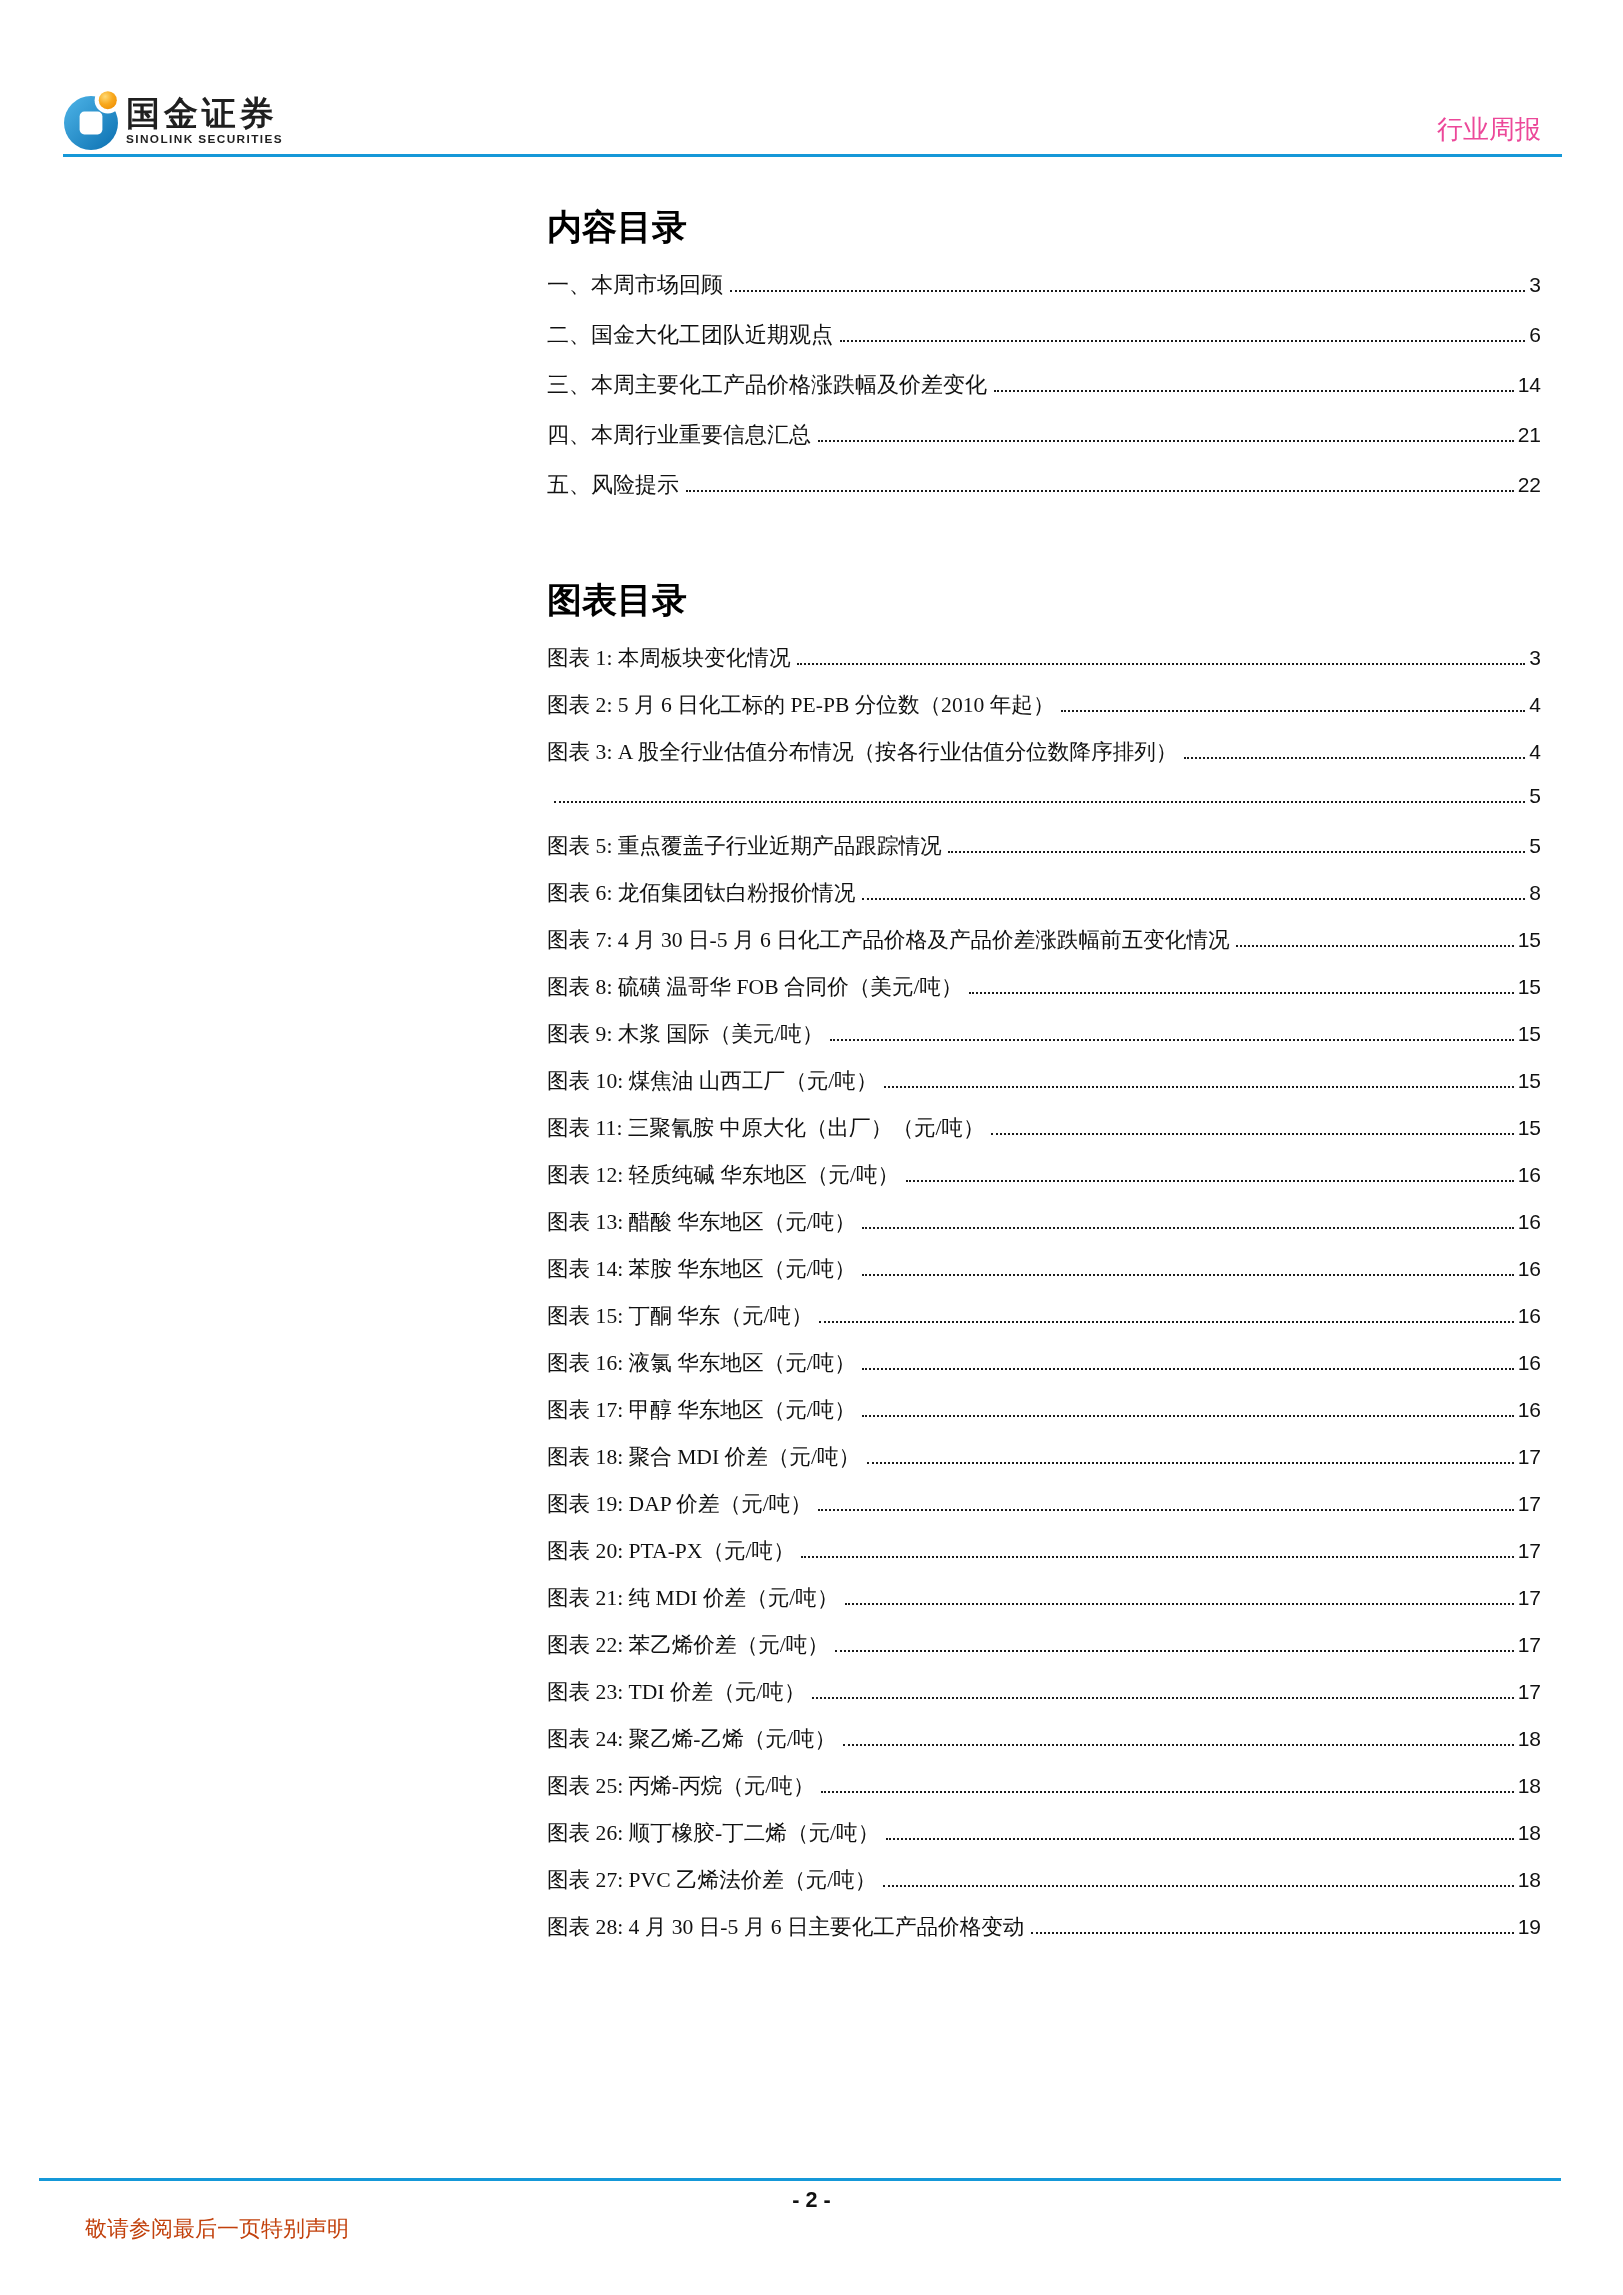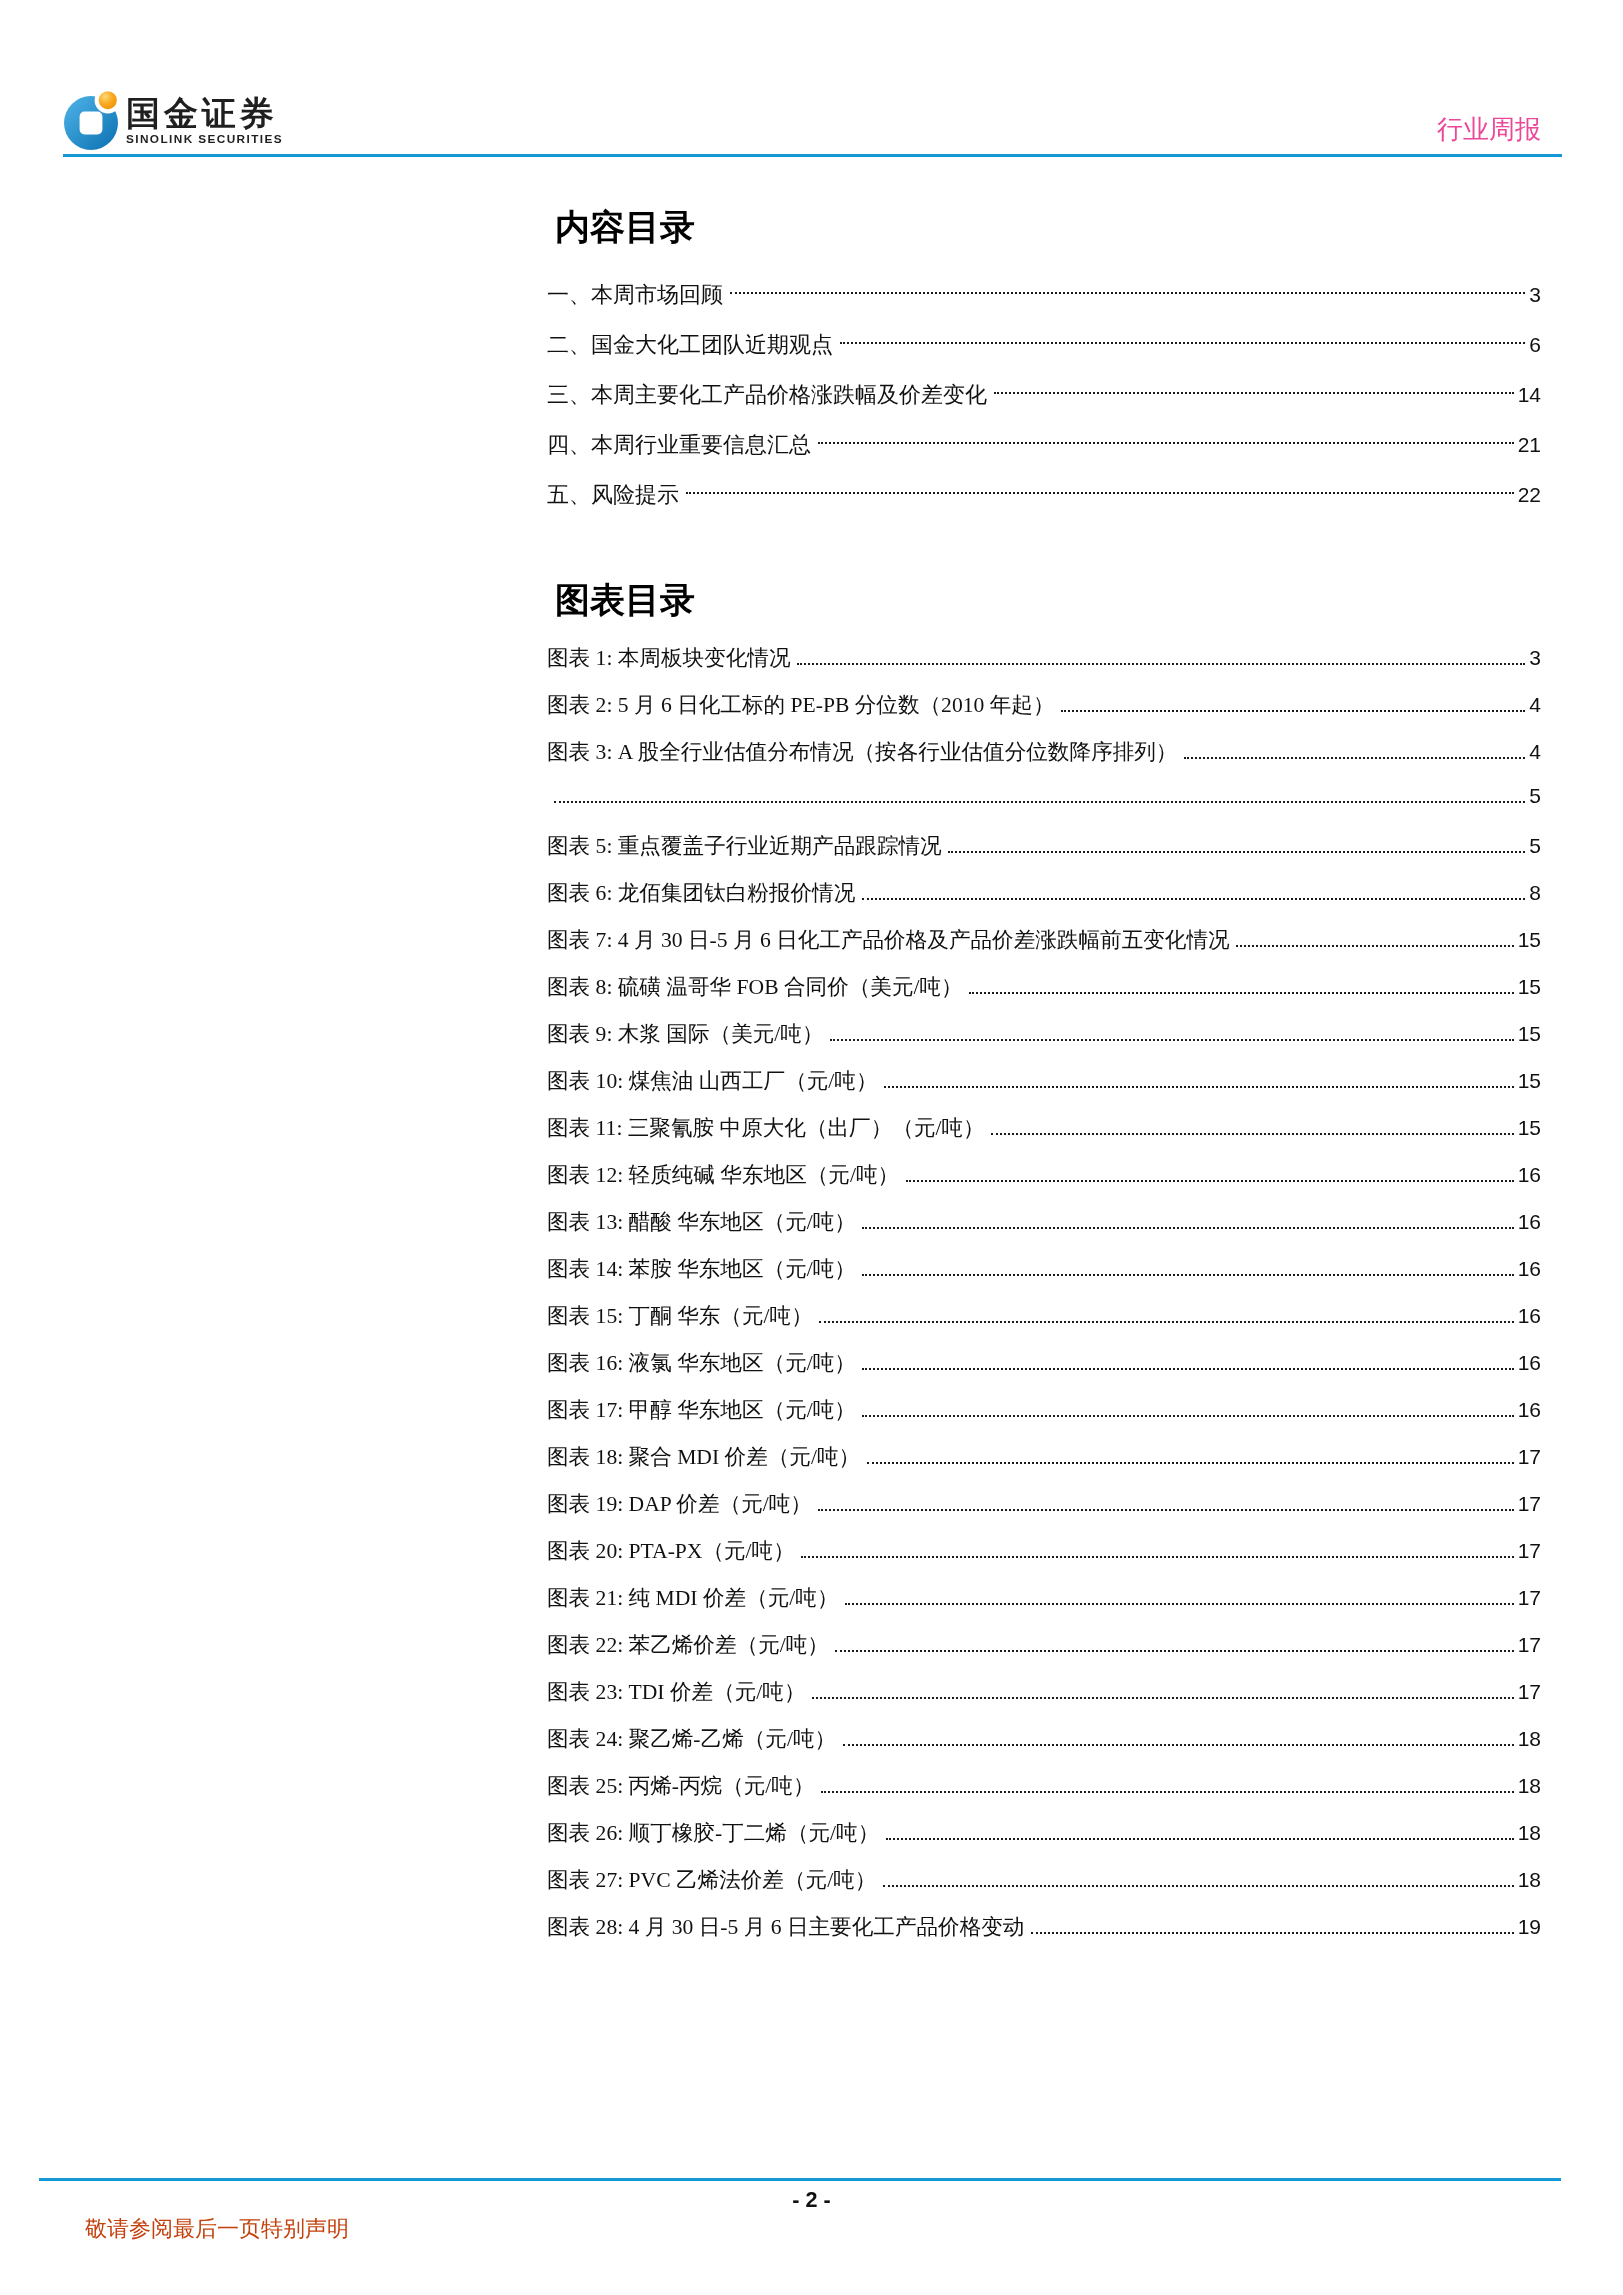--- a/index.html
+++ b/index.html
@@ -31,29 +31,29 @@
     font-family:"Liberation Serif","DejaVu Serif",serif;
   }
   .header-rule{
     position:absolute;left:63px;width:1499px;top:154px;height:3.3px;
   }
   
   .main{position:absolute;left:547px;top:207px;width:994px;}
   .toc-title{
     font-size:35px;font-weight:bold;color:#000;
     font-family:"Liberation Serif","DejaVu Serif",serif;
-    line-height:41px;margin:0 0 22px 8px;
+    line-height:41px;margin:0 0 22px 0;
   }
   .toc-title.second{margin-top:60px;}
   .toc-list{display:block;}
   .toc-row{
     display:flex;align-items:baseline;
     cursor:pointer;
   }
-  .toc-row.lvl1{height:50px;align-items:center;}
+  .toc-row.lvl1{height:50px;}
   .toc-row.fig{height:47px;}
   .toc-label{
     font-size:22px;color:#111;white-space:nowrap;
     font-family:"Liberation Serif","DejaVu Serif",serif;
   }
   .toc-row.fig .toc-label{font-size:21.6px;}
   .leader{
     flex:1 1 auto;
     border-bottom:2.6px dotted #1a1a1a;
     margin:0 3.9px 4.6px 6.5px;

